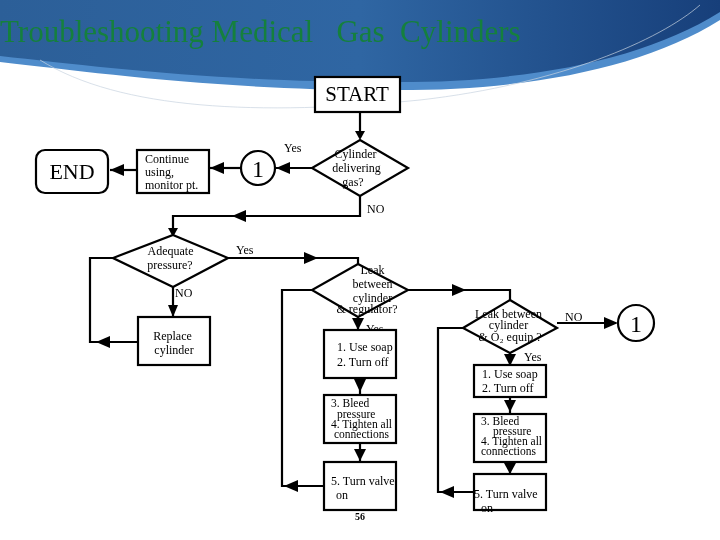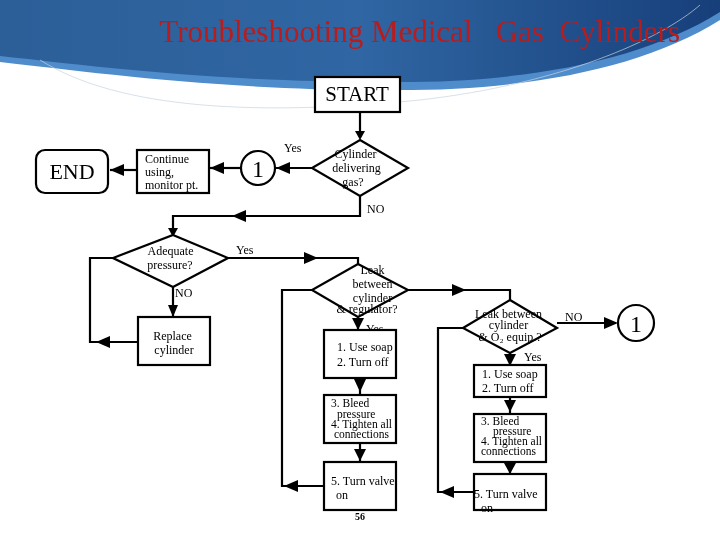--- a/index.html
+++ b/index.html
@@ -1,18 +1,18 @@
 <!DOCTYPE html>
 <html><head>
   <meta charset="utf-8">
   <style>
     html, body { margin: 0; padding: 0; background: #ffffff; }
     body { width: 720px; height: 540px; position: relative; overflow: hidden; font-family: "Liberation Serif", serif; }
     #banner { position: absolute; left: 0; top: 0; width: 720px; height: 540px; }
-    #title { position: absolute; left: 0; top: 14px; width: 680px; text-align: right; color: #b91c1c;
+    #title { position: absolute; left: 0; top: 14px; width: 680px; text-align: left; color: #15803d;
              font-family: "Liberation Serif", serif; font-size: 31px; letter-spacing: 0px; white-space: pre; }
     #flow { position: absolute; left: 0; top: 0; width: 720px; height: 540px; }
     .t { font-family: "Liberation Serif", serif; fill: #000; }
     .ln { stroke: #000; stroke-width: 2.2; fill: none; }
     .bx { stroke: #000; stroke-width: 2.2; fill: #fff; }
     .dm { stroke: #000; stroke-width: 2.2; fill: #fff; }
     .ah { fill: #000; }
   </style>
 </head>
 <body>

